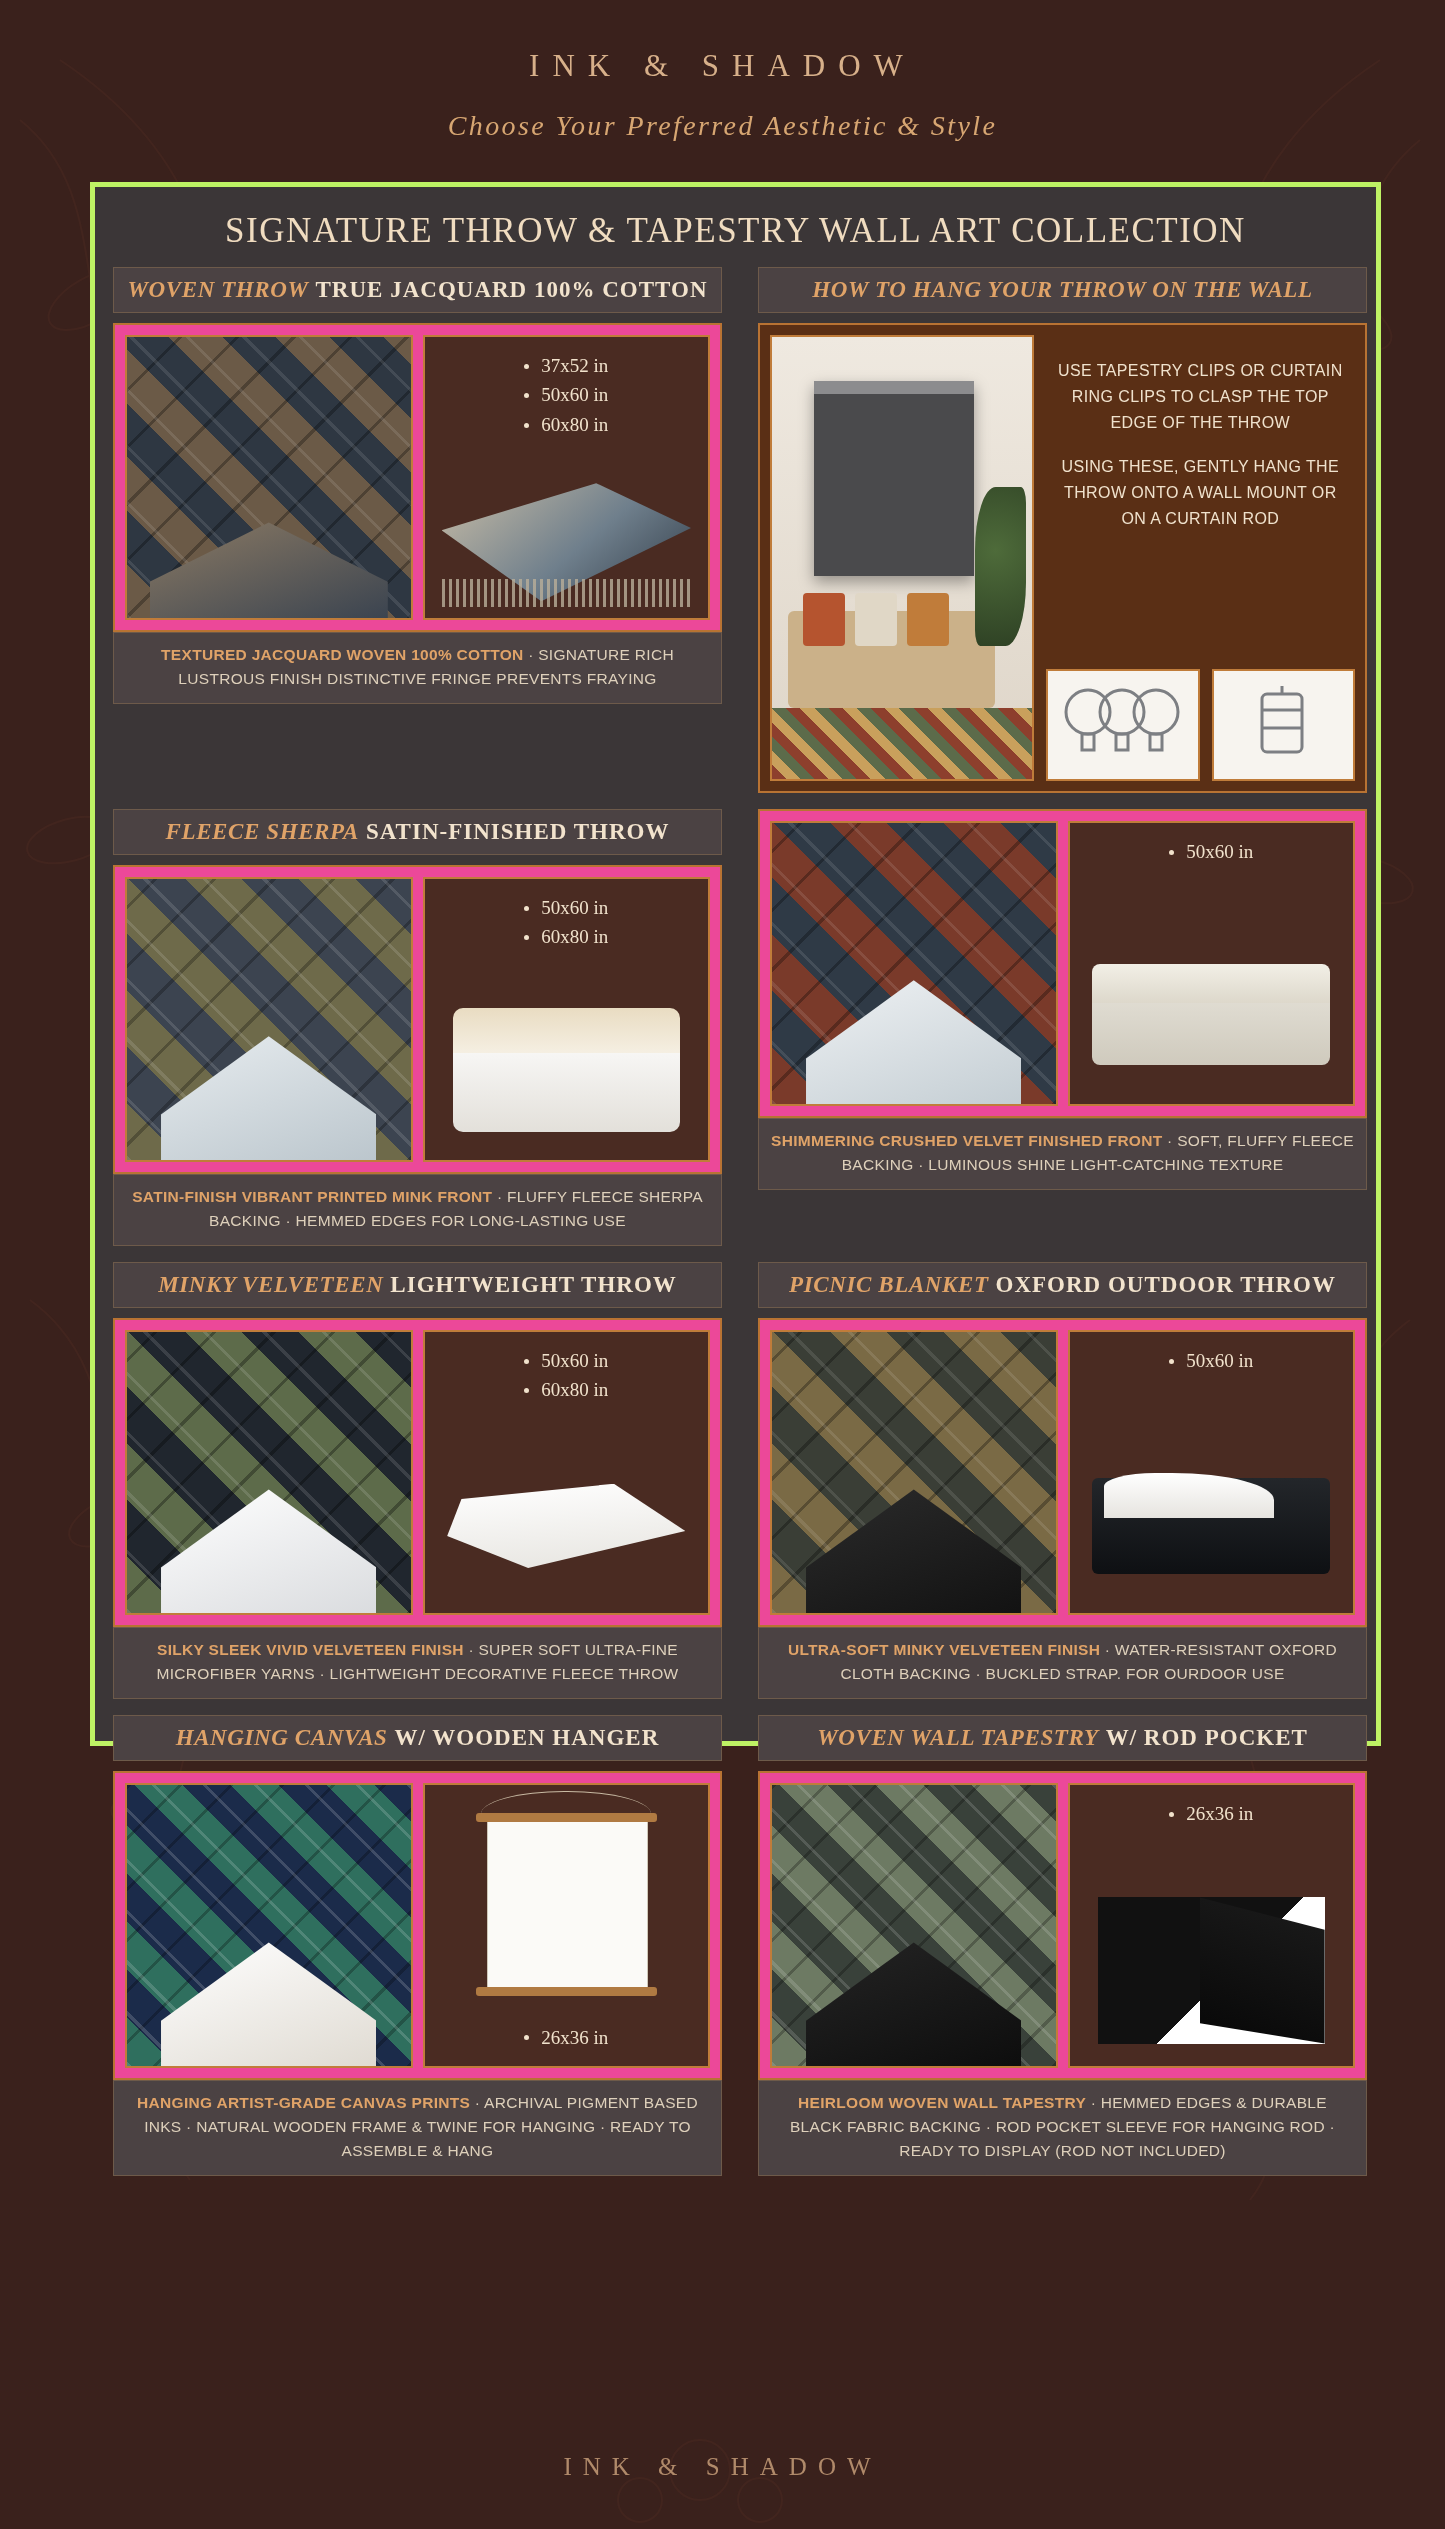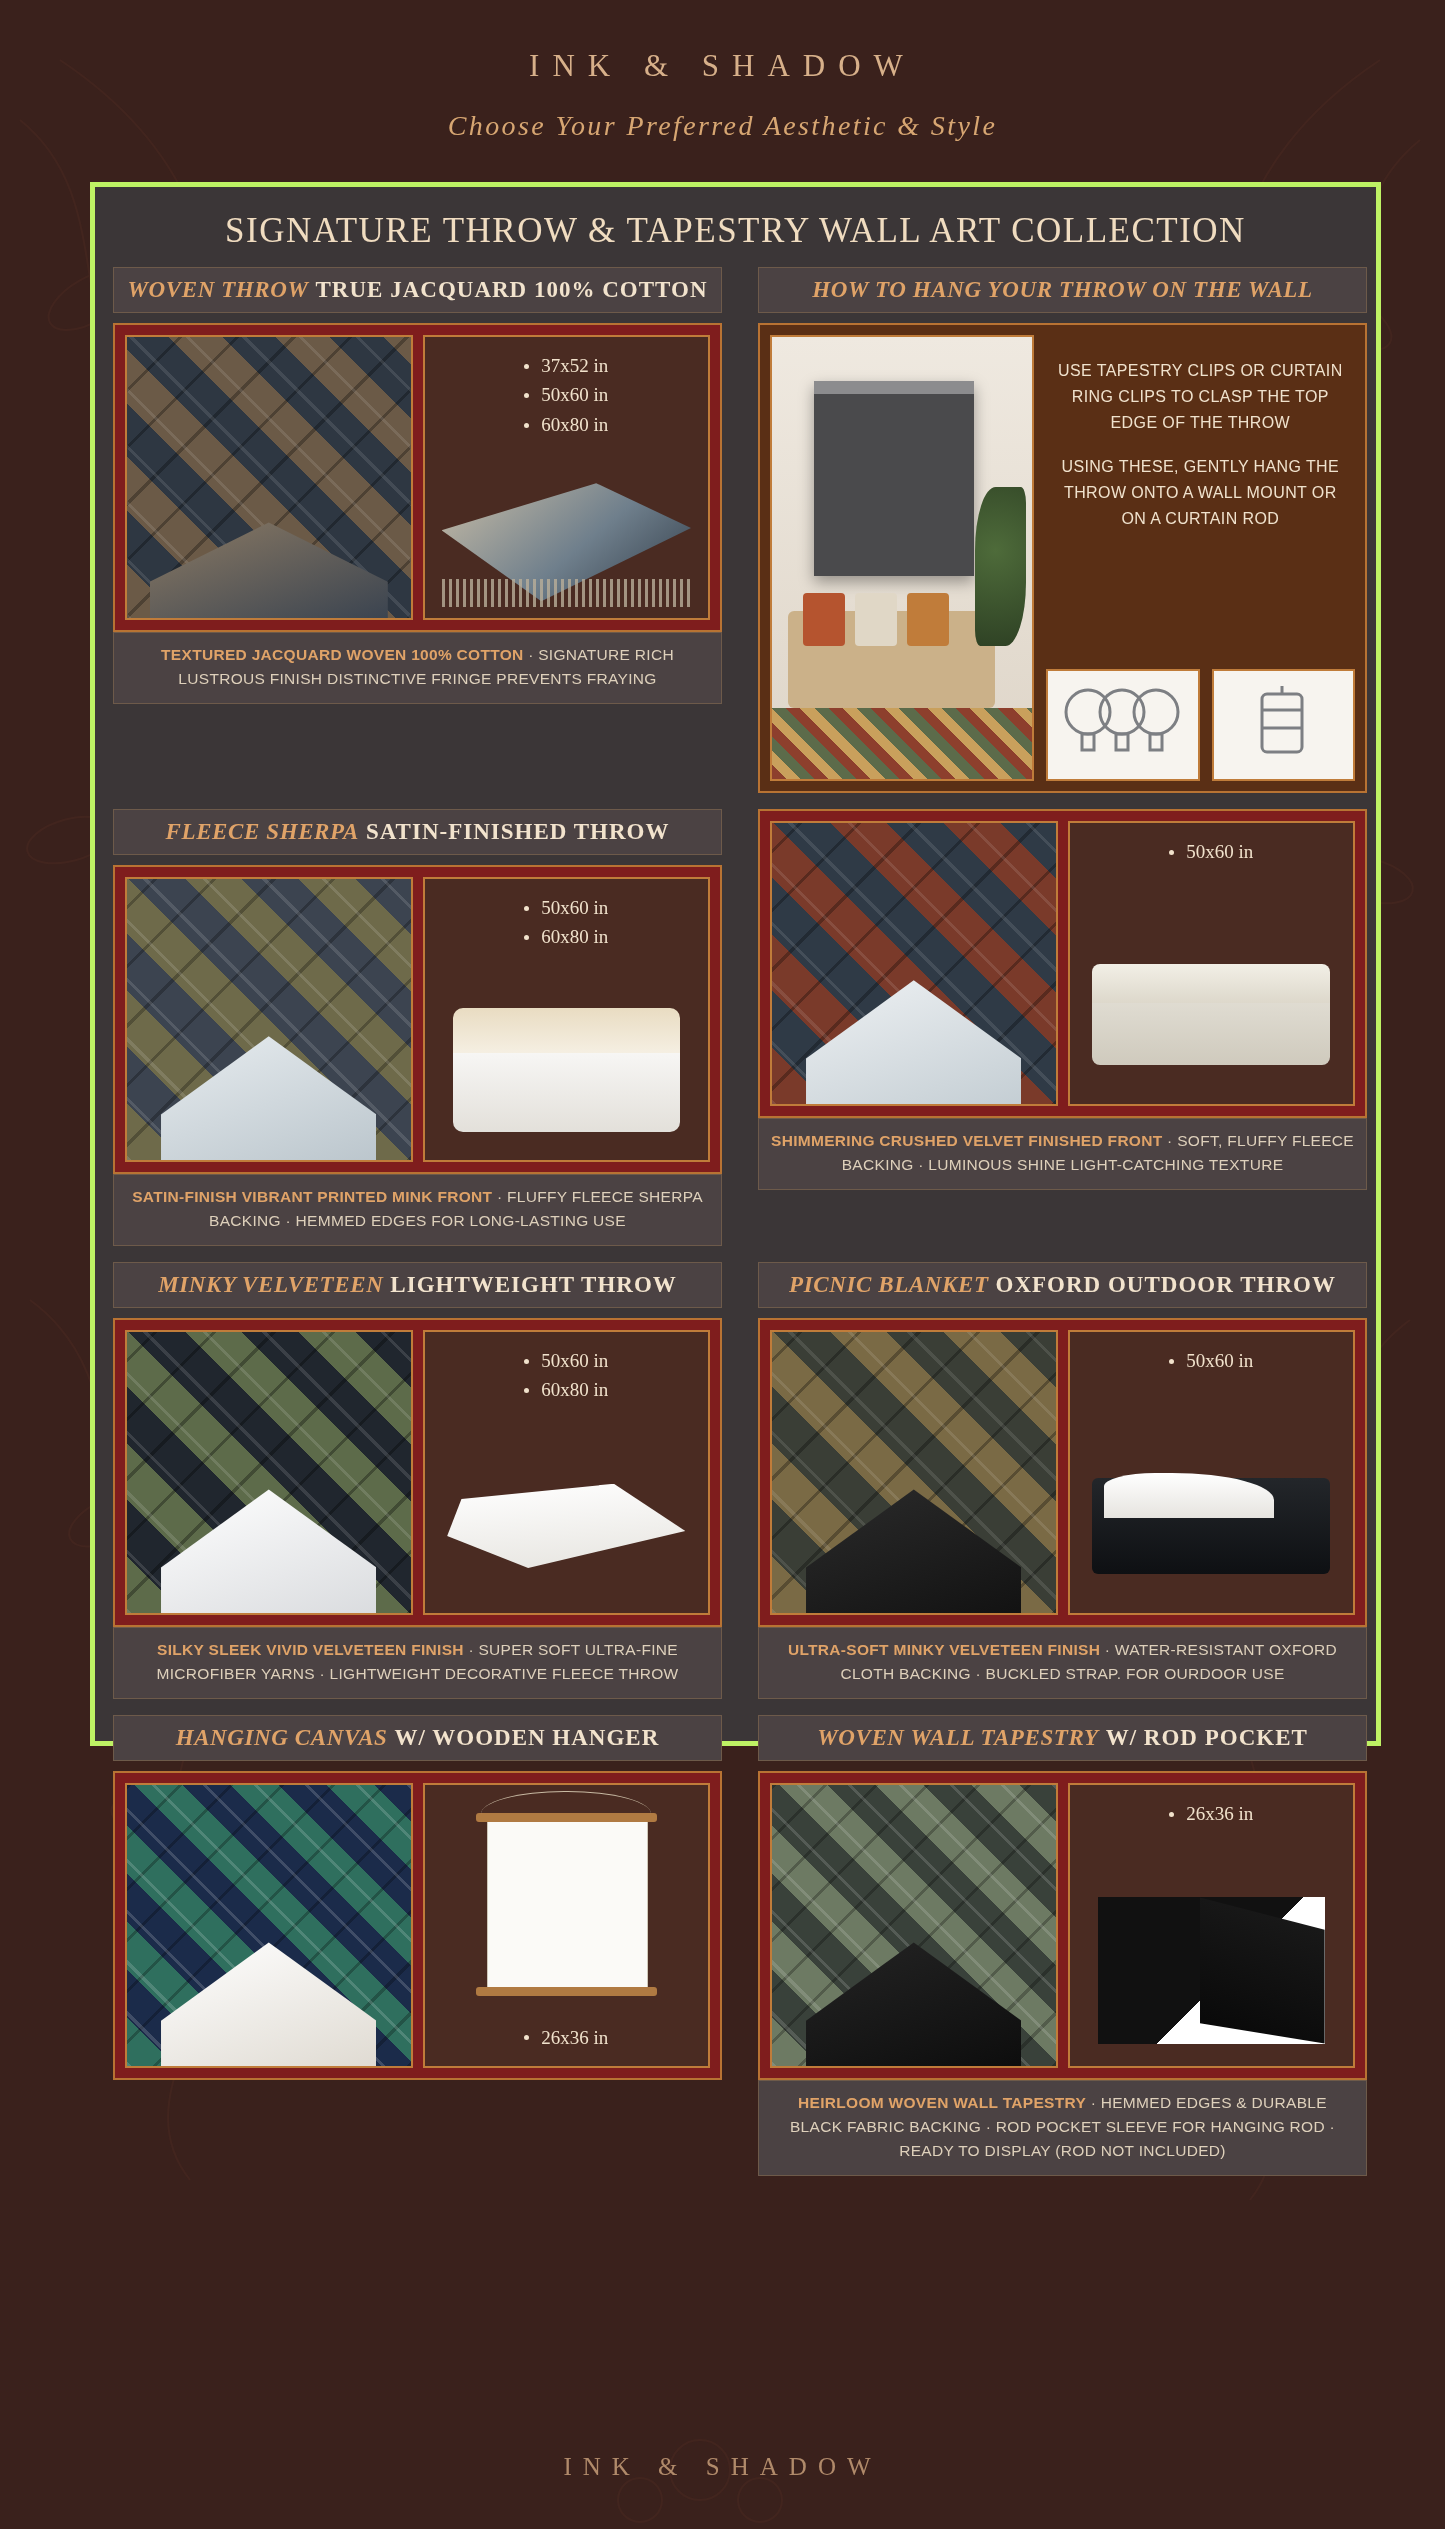--- a/index.html
+++ b/index.html
@@ -69,21 +69,21 @@
     font-family:"Liberation Serif", serif;
     font-style:italic;font-weight:700;color:#e0a368;
   }
   .sec-head .rest{
     font-family:"Liberation Serif", serif;
     font-weight:700;color:#f2e3cd;letter-spacing:1px;
   }
 
   .media{
     display:flex;gap:10px;
-    background:#7f1d1d;
+    background:#ec4899;
     border:2px solid #b87333;
     padding:10px;
     box-sizing:border-box;
   }
   .img-box{
     border:2px solid #c07c3a;
     box-sizing:border-box;
     position:relative;
     overflow:hidden;
     background:#2a2220;
@@ -401,20 +401,23 @@
         <div class="img-box right-img">
           <div style="position:absolute;left:22%;top:12%;width:56%;height:62%;background:#fbfaf7;border:1px solid #cfc8b8;"></div>
           <div style="position:absolute;left:18%;top:10%;width:64%;height:9px;background:#b07a42;border-radius:3px;"></div>
           <div style="position:absolute;left:18%;top:72%;width:64%;height:9px;background:#b07a42;border-radius:3px;"></div>
           <div style="position:absolute;left:20%;top:2%;width:60%;height:8%;border-top:1px solid #c9bba4;border-radius:50%/100% 100% 0 0;"></div>
           <div class="sizes bottom">
             <div><span class="bullet"></span><span>26x36 in</span></div>
           </div>
         </div>
       </div>
+      <div class="caption">
+        <b>HANGING ARTIST-GRADE CANVAS PRINTS</b><span> · ARCHIVAL PIGMENT BASED INKS  ·  NATURAL WOODEN FRAME &amp; TWINE FOR HANGING · READY TO ASSEMBLE &amp; HANG</span>
+      </div>
     </div>
 
     <div class="cell">
       <div class="sec-head">
         <span class="it">WOVEN WALL TAPESTRY</span>
         <span class="rest">W/ ROD POCKET</span>
       </div>
       <div class="media">
         <div class="img-box left-img">
           <div class="quilt" style="background:

